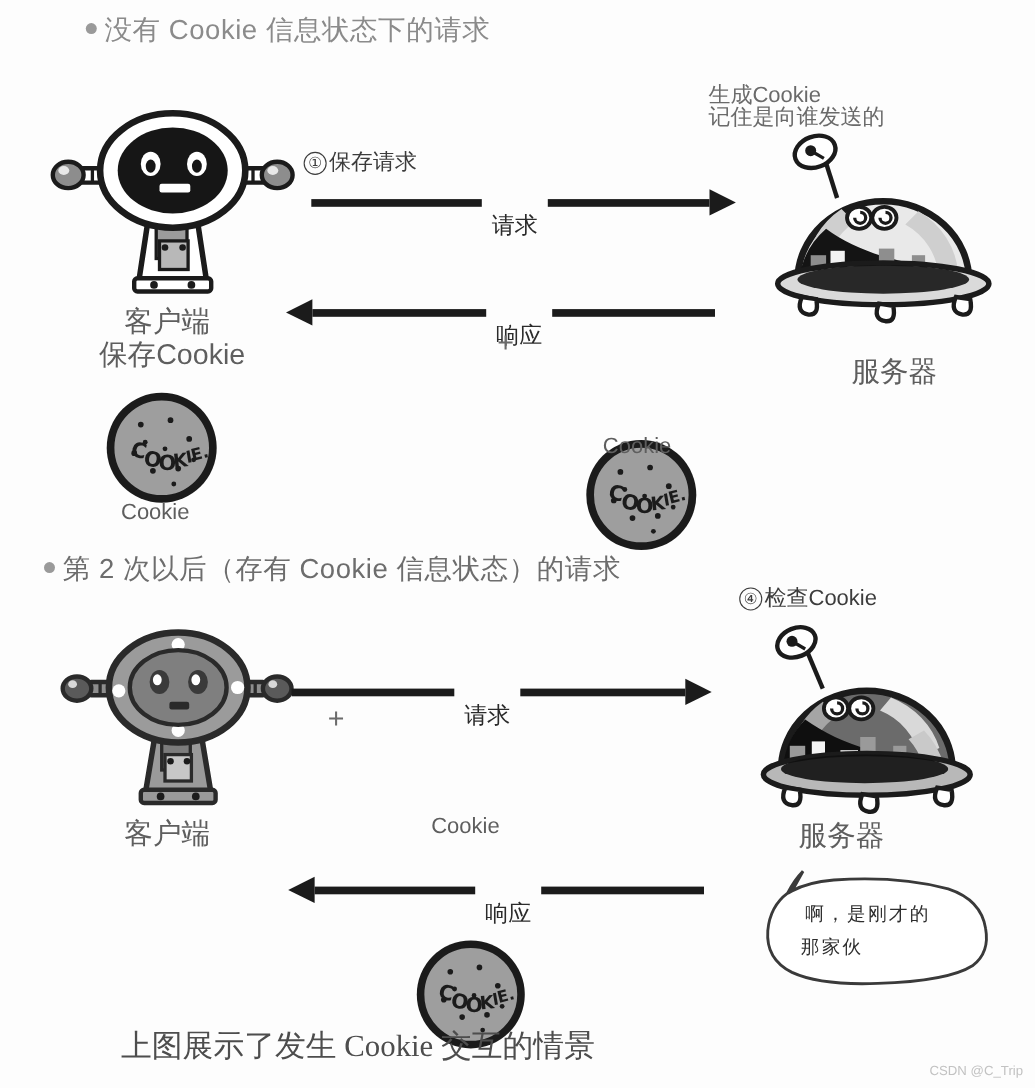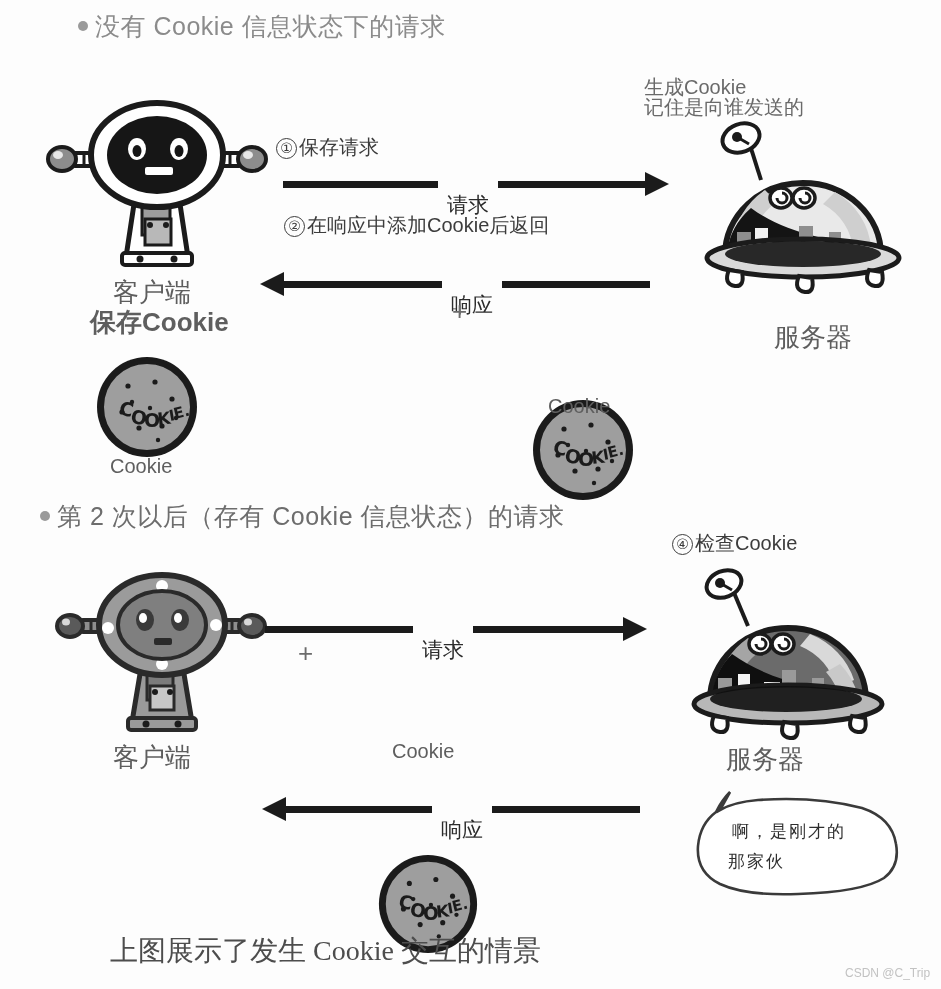--- a/index.html
+++ b/index.html
@@ -184,21 +184,21 @@
       <ellipse cx="115" cy="60" rx="50" ry="39" fill="#161616"></ellipse>
       <ellipse cx="95" cy="54" rx="9" ry="11" fill="#ffffff"></ellipse>
       <ellipse cx="95" cy="56" rx="4.5" ry="6" fill="#161616"></ellipse>
       <ellipse cx="137" cy="54" rx="9" ry="11" fill="#ffffff"></ellipse>
       <ellipse cx="137" cy="56" rx="4.5" ry="6" fill="#161616"></ellipse>
       <rect x="103" y="72" width="28" height="8" rx="2" fill="#ffffff"></rect>
     </svg>
   </div>
 
   <div class="abs label label-lg" style="left:113px; top:275px;">客户端</div>
-  <div class="abs label label-lg" style="left:90px; top:305px;font-weight:bold;">保存Cookie</div>
+  <div class="abs label label-lg" style="left:90px; top:305px;">保存Cookie</div>
 
   <div class="abs cookie" style="left:92px; top:352px;">
     <svg width="110" height="110" viewBox="0 0 110 110">
       <g>
         <circle cx="55" cy="55" r="50" fill="#1b1b1b"></circle>
         <circle cx="55" cy="55" r="45" fill="#9e9e9e" stroke="#1b1b1b" stroke-width="4"></circle>
         <g fill="#1b1b1b">
           <circle cx="36" cy="34" r="2.6"></circle>
             <circle cx="63" cy="30" r="2.6"></circle>
           <circle cx="80" cy="47" r="2.6"></circle>
@@ -225,23 +225,20 @@
     <span class="circled">①</span><span>保存请求</span>
   </div>
 
   <div class="abs arrow-row" style="left:283px; top:150px;">
     <div class="arrow-bar" style="width:155px;"></div>
     <div class="arrow-text">请求</div>
     <div class="arrow-bar" style="width:147px;"></div>
     <div class="head-right"></div>
   </div>
 
-  <div class="abs step-caption" style="left:284px; top:212px;">
-    <span class="circled">②</span><span>在响应中添加Cookie后返回</span>
-  </div>
 
   <div class="abs arrow-row" style="left:260px; top:250px;">
     <div class="head-left"></div>
     <div class="arrow-bar" style="width:158px;"></div>
     <div class="arrow-text">响应</div>
     <div class="arrow-bar" style="width:148px;"></div>
   </div>
 
   <div class="abs plus-sign" style="left:452px; top:296px;">+</div>
 

